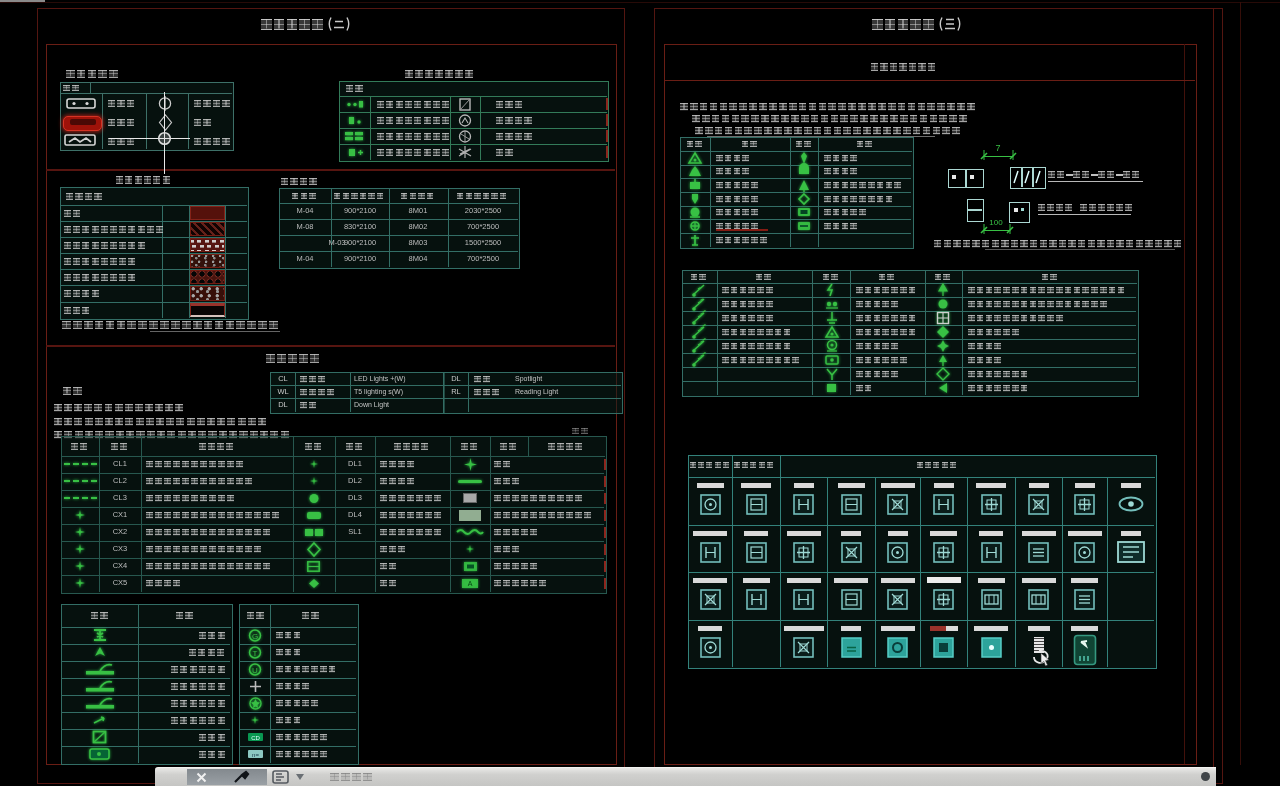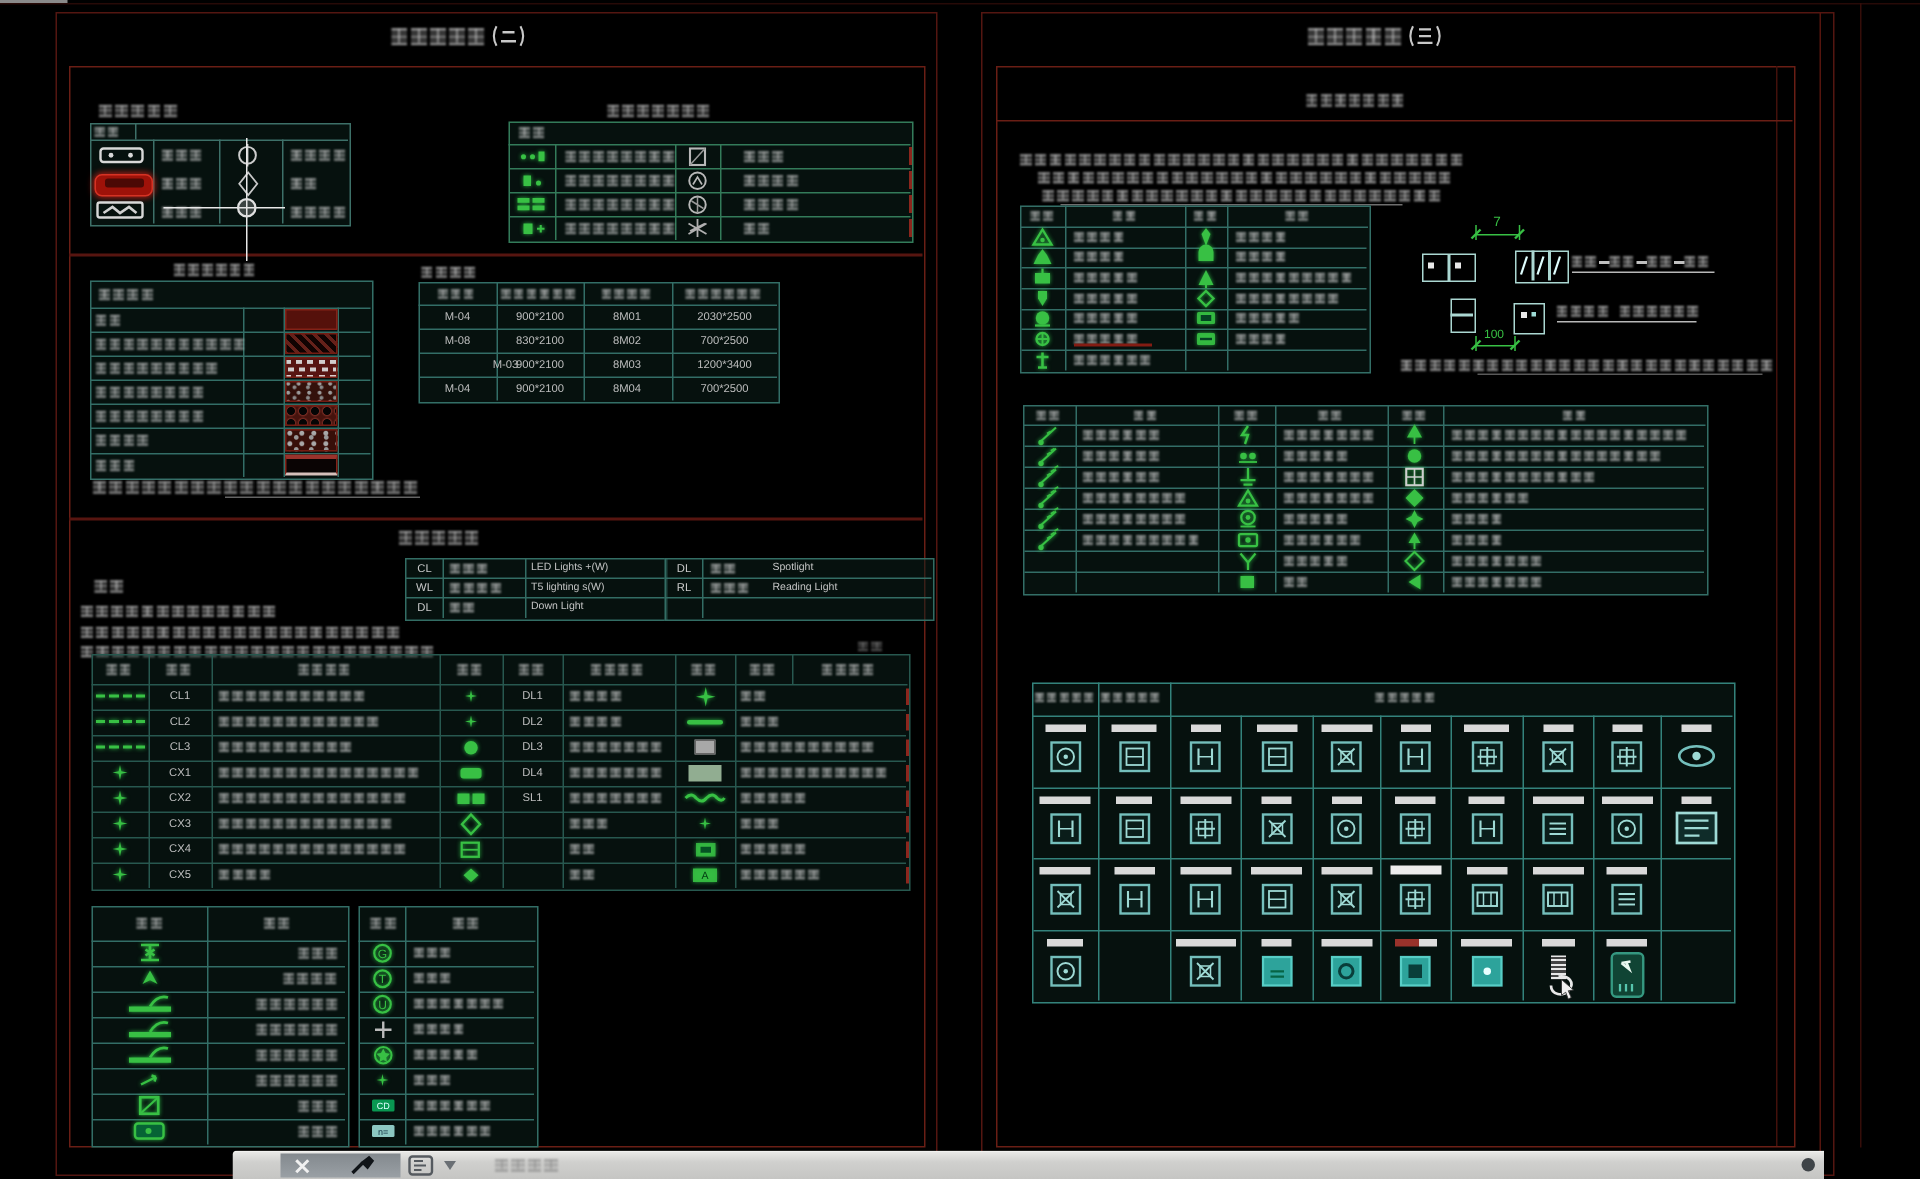--- a/index.html
+++ b/index.html
@@ -152,21 +152,21 @@
 <div class="a" style="left:360px;top:211px;font-size:7.5px;color:#bdbdbd;transform:translate(-50%,-50%);line-height:7.5px;white-space:nowrap;">900*2100</div>
 <div class="a" style="left:418px;top:211px;font-size:7.5px;color:#bdbdbd;transform:translate(-50%,-50%);line-height:7.5px;white-space:nowrap;">8M01</div>
 <div class="a" style="left:483px;top:211px;font-size:7.5px;color:#bdbdbd;transform:translate(-50%,-50%);line-height:7.5px;white-space:nowrap;">2030*2500</div>
 <div class="a" style="left:305px;top:227px;font-size:7.5px;color:#bdbdbd;transform:translate(-50%,-50%);line-height:7.5px;white-space:nowrap;">M-08</div>
 <div class="a" style="left:360px;top:227px;font-size:7.5px;color:#bdbdbd;transform:translate(-50%,-50%);line-height:7.5px;white-space:nowrap;">830*2100</div>
 <div class="a" style="left:418px;top:227px;font-size:7.5px;color:#bdbdbd;transform:translate(-50%,-50%);line-height:7.5px;white-space:nowrap;">8M02</div>
 <div class="a" style="left:483px;top:227px;font-size:7.5px;color:#bdbdbd;transform:translate(-50%,-50%);line-height:7.5px;white-space:nowrap;">700*2500</div>
 <div class="a" style="left:317px;top:243px;font-size:7.5px;color:#bdbdbd;transform:translate(-50%,-50%);line-height:7.5px;white-space:nowrap;margin-left:20px;">M-03</div>
 <div class="a" style="left:360px;top:243px;font-size:7.5px;color:#bdbdbd;transform:translate(-50%,-50%);line-height:7.5px;white-space:nowrap;">900*2100</div>
 <div class="a" style="left:418px;top:243px;font-size:7.5px;color:#bdbdbd;transform:translate(-50%,-50%);line-height:7.5px;white-space:nowrap;">8M03</div>
-<div class="a" style="left:483px;top:243px;font-size:7.5px;color:#bdbdbd;transform:translate(-50%,-50%);line-height:7.5px;white-space:nowrap;">1200*3400</div>
+<div class="a" style="left:483px;top:243px;font-size:7.5px;color:#bdbdbd;transform:translate(-50%,-50%);line-height:7.5px;white-space:nowrap;">1500*2500</div>
 <div class="a" style="left:305px;top:259px;font-size:7.5px;color:#bdbdbd;transform:translate(-50%,-50%);line-height:7.5px;white-space:nowrap;">M-04</div>
 <div class="a" style="left:360px;top:259px;font-size:7.5px;color:#bdbdbd;transform:translate(-50%,-50%);line-height:7.5px;white-space:nowrap;">900*2100</div>
 <div class="a" style="left:418px;top:259px;font-size:7.5px;color:#bdbdbd;transform:translate(-50%,-50%);line-height:7.5px;white-space:nowrap;">8M04</div>
 <div class="a" style="left:483px;top:259px;font-size:7.5px;color:#bdbdbd;transform:translate(-50%,-50%);line-height:7.5px;white-space:nowrap;">700*2500</div>
 <div class="a" style="left:46px;top:345px;width:569px;height:1.5px;background:#5c140e;"></div>
 <div class="a" style="left:266px;top:353px;width:53.5px;height:10px;background-image:repeating-linear-gradient(90deg,rgba(200,200,200,0.836) 0,rgba(200,200,200,0.836) 8.8px,transparent 8.8px,transparent 11px),repeating-linear-gradient(90deg,rgba(200,200,200,0.475) 0,rgba(200,200,200,0.475) 8.8px,transparent 8.8px,transparent 11px),repeating-linear-gradient(90deg,rgba(200,200,200,0.76) 0,rgba(200,200,200,0.76) 8.8px,transparent 8.8px,transparent 11px),repeating-linear-gradient(90deg,transparent 0,transparent 3.7px,rgba(200,200,200,0.475) 3.7px,rgba(200,200,200,0.475) 5.1000000000000005px,transparent 5.1000000000000005px,transparent 11px),repeating-linear-gradient(90deg,rgba(200,200,200,0.247) 0,rgba(200,200,200,0.247) 8.8px,transparent 8.8px,transparent 11px);background-size:100% 1px,100% 1.2px,100% 1px,100% 7.5px,100% 9px;background-position:0 1px,0 4.5px,0 8.5px,0 1px,0 0.5px;background-repeat:no-repeat;filter:blur(0.55px);"></div>
 <div class="a" style="left:270px;top:372px;width:173px;height:40px;border:1px solid #2f6e64;background:rgba(10,34,28,0.5);"></div>
 <div class="a" style="left:270px;top:385px;width:173px;height:1px;background:#2f6e64;"></div>
 <div class="a" style="left:270px;top:398px;width:173px;height:1px;background:#2f6e64;"></div>
 <div class="a" style="left:295px;top:372px;width:1px;height:40px;background:#2f6e64;"></div>

